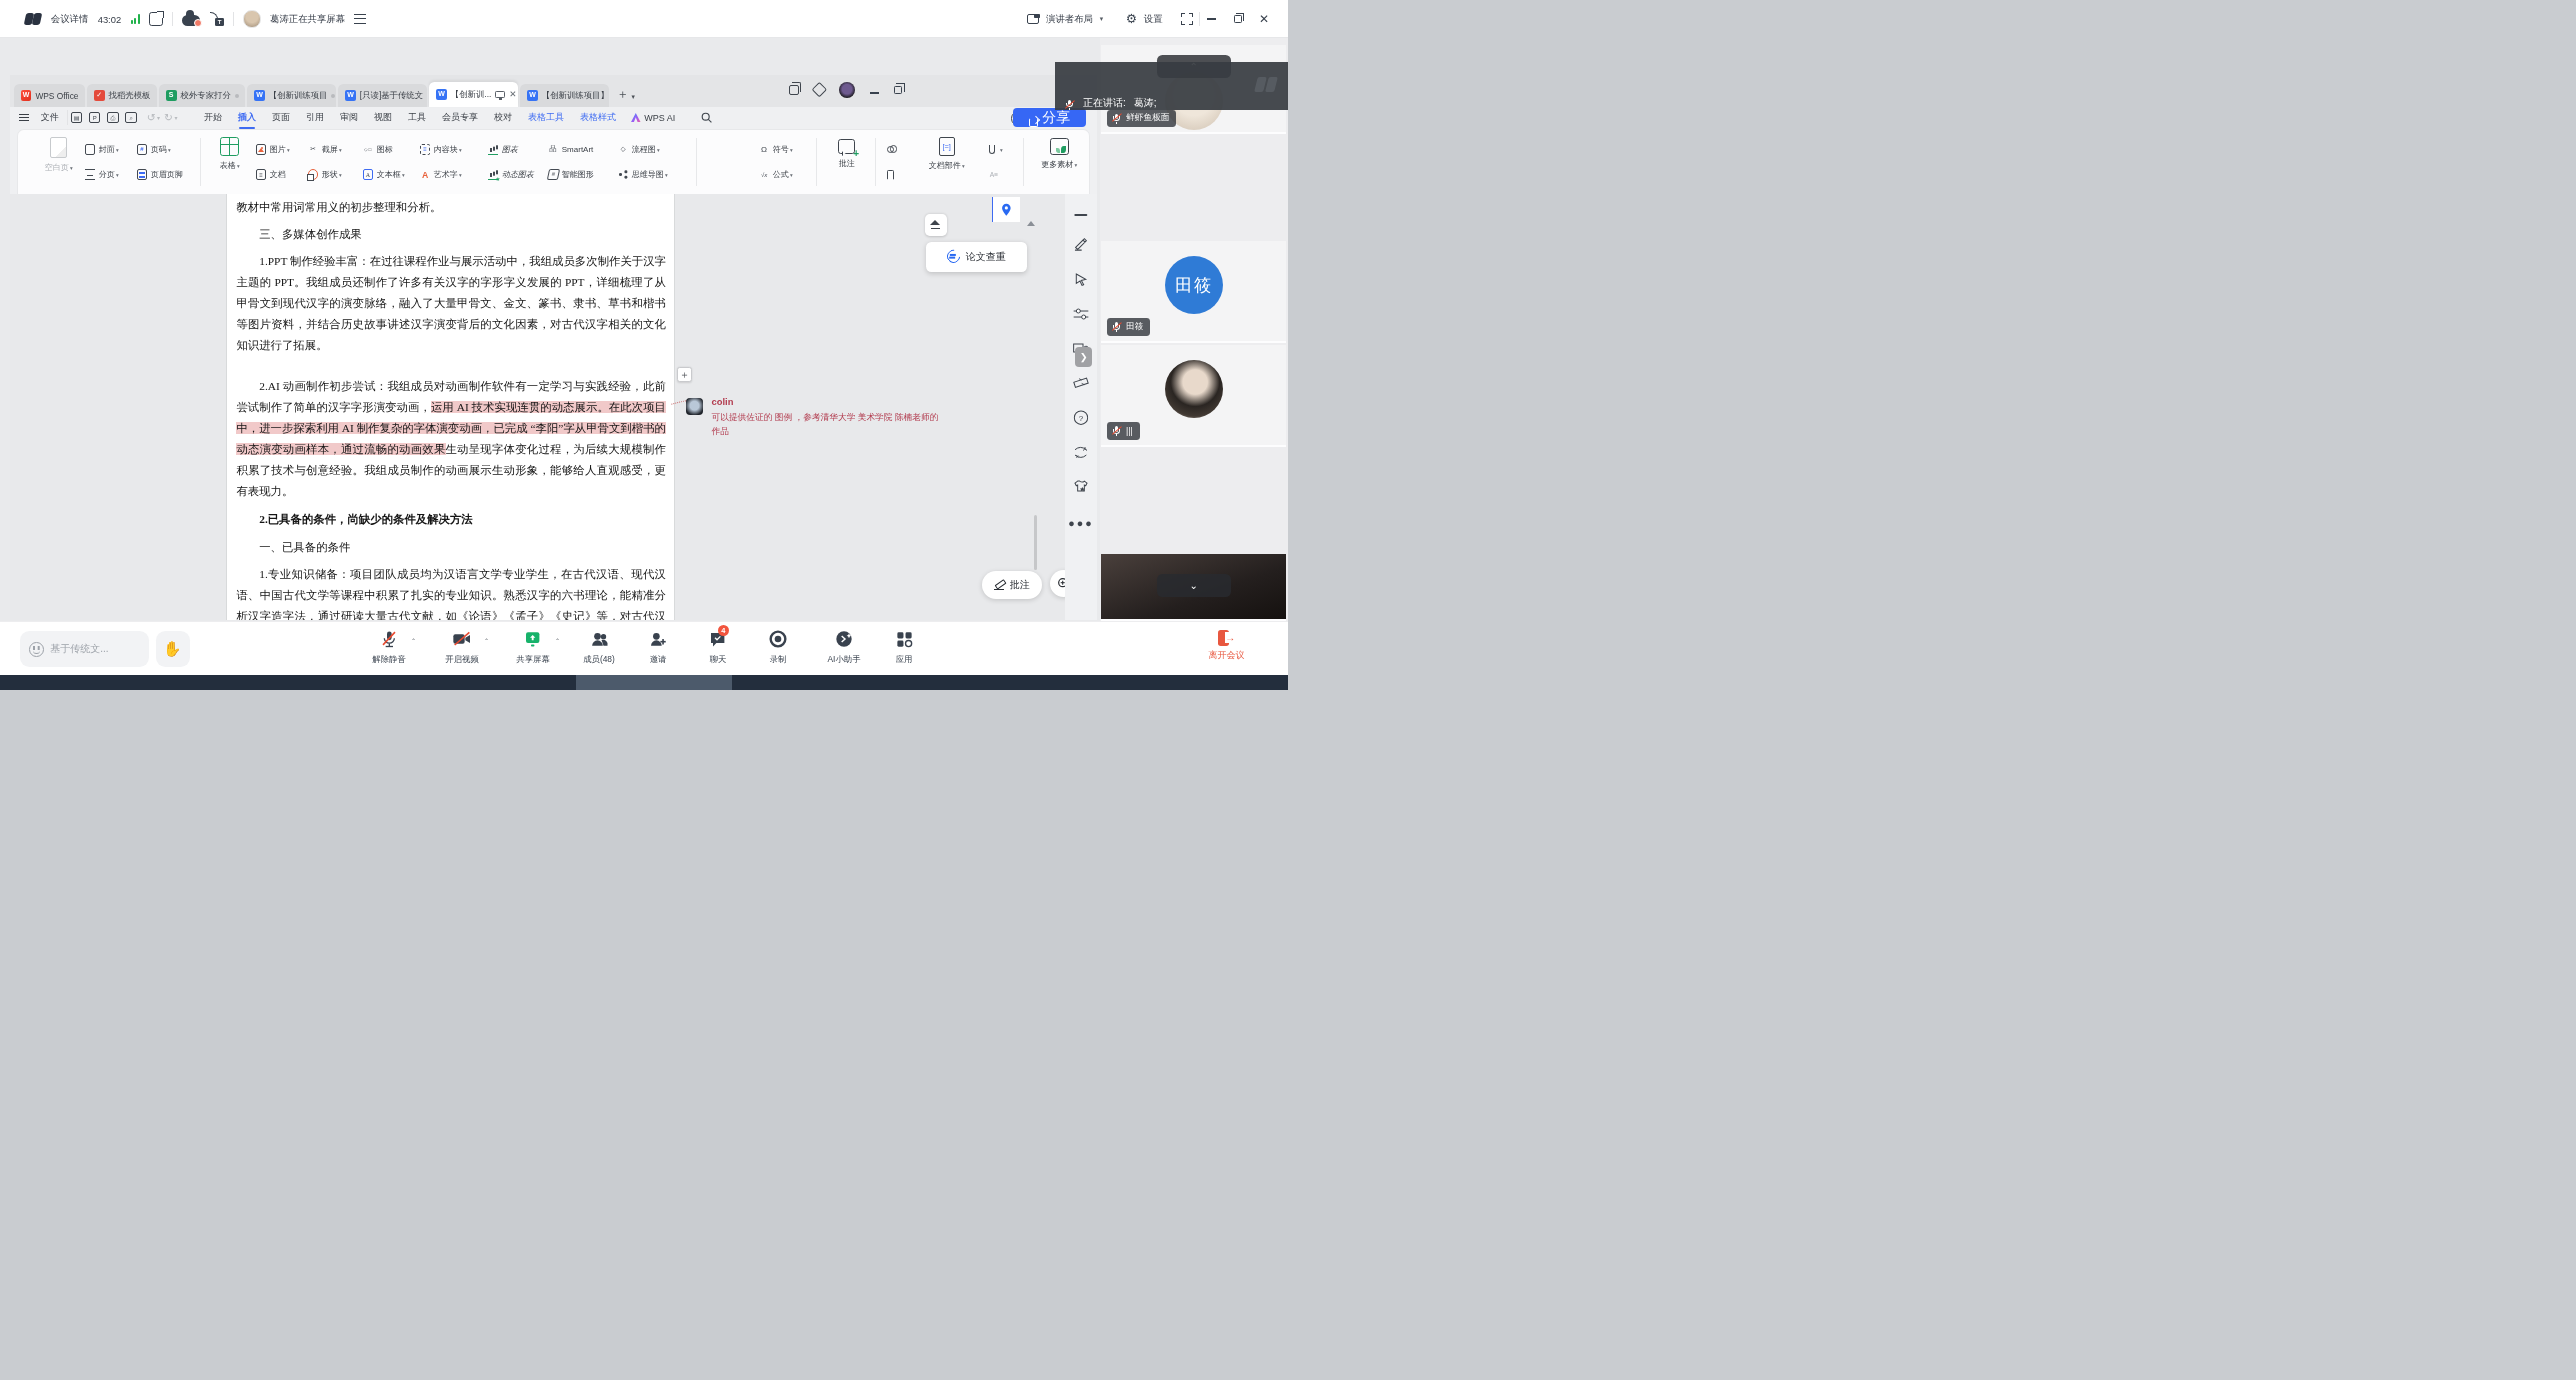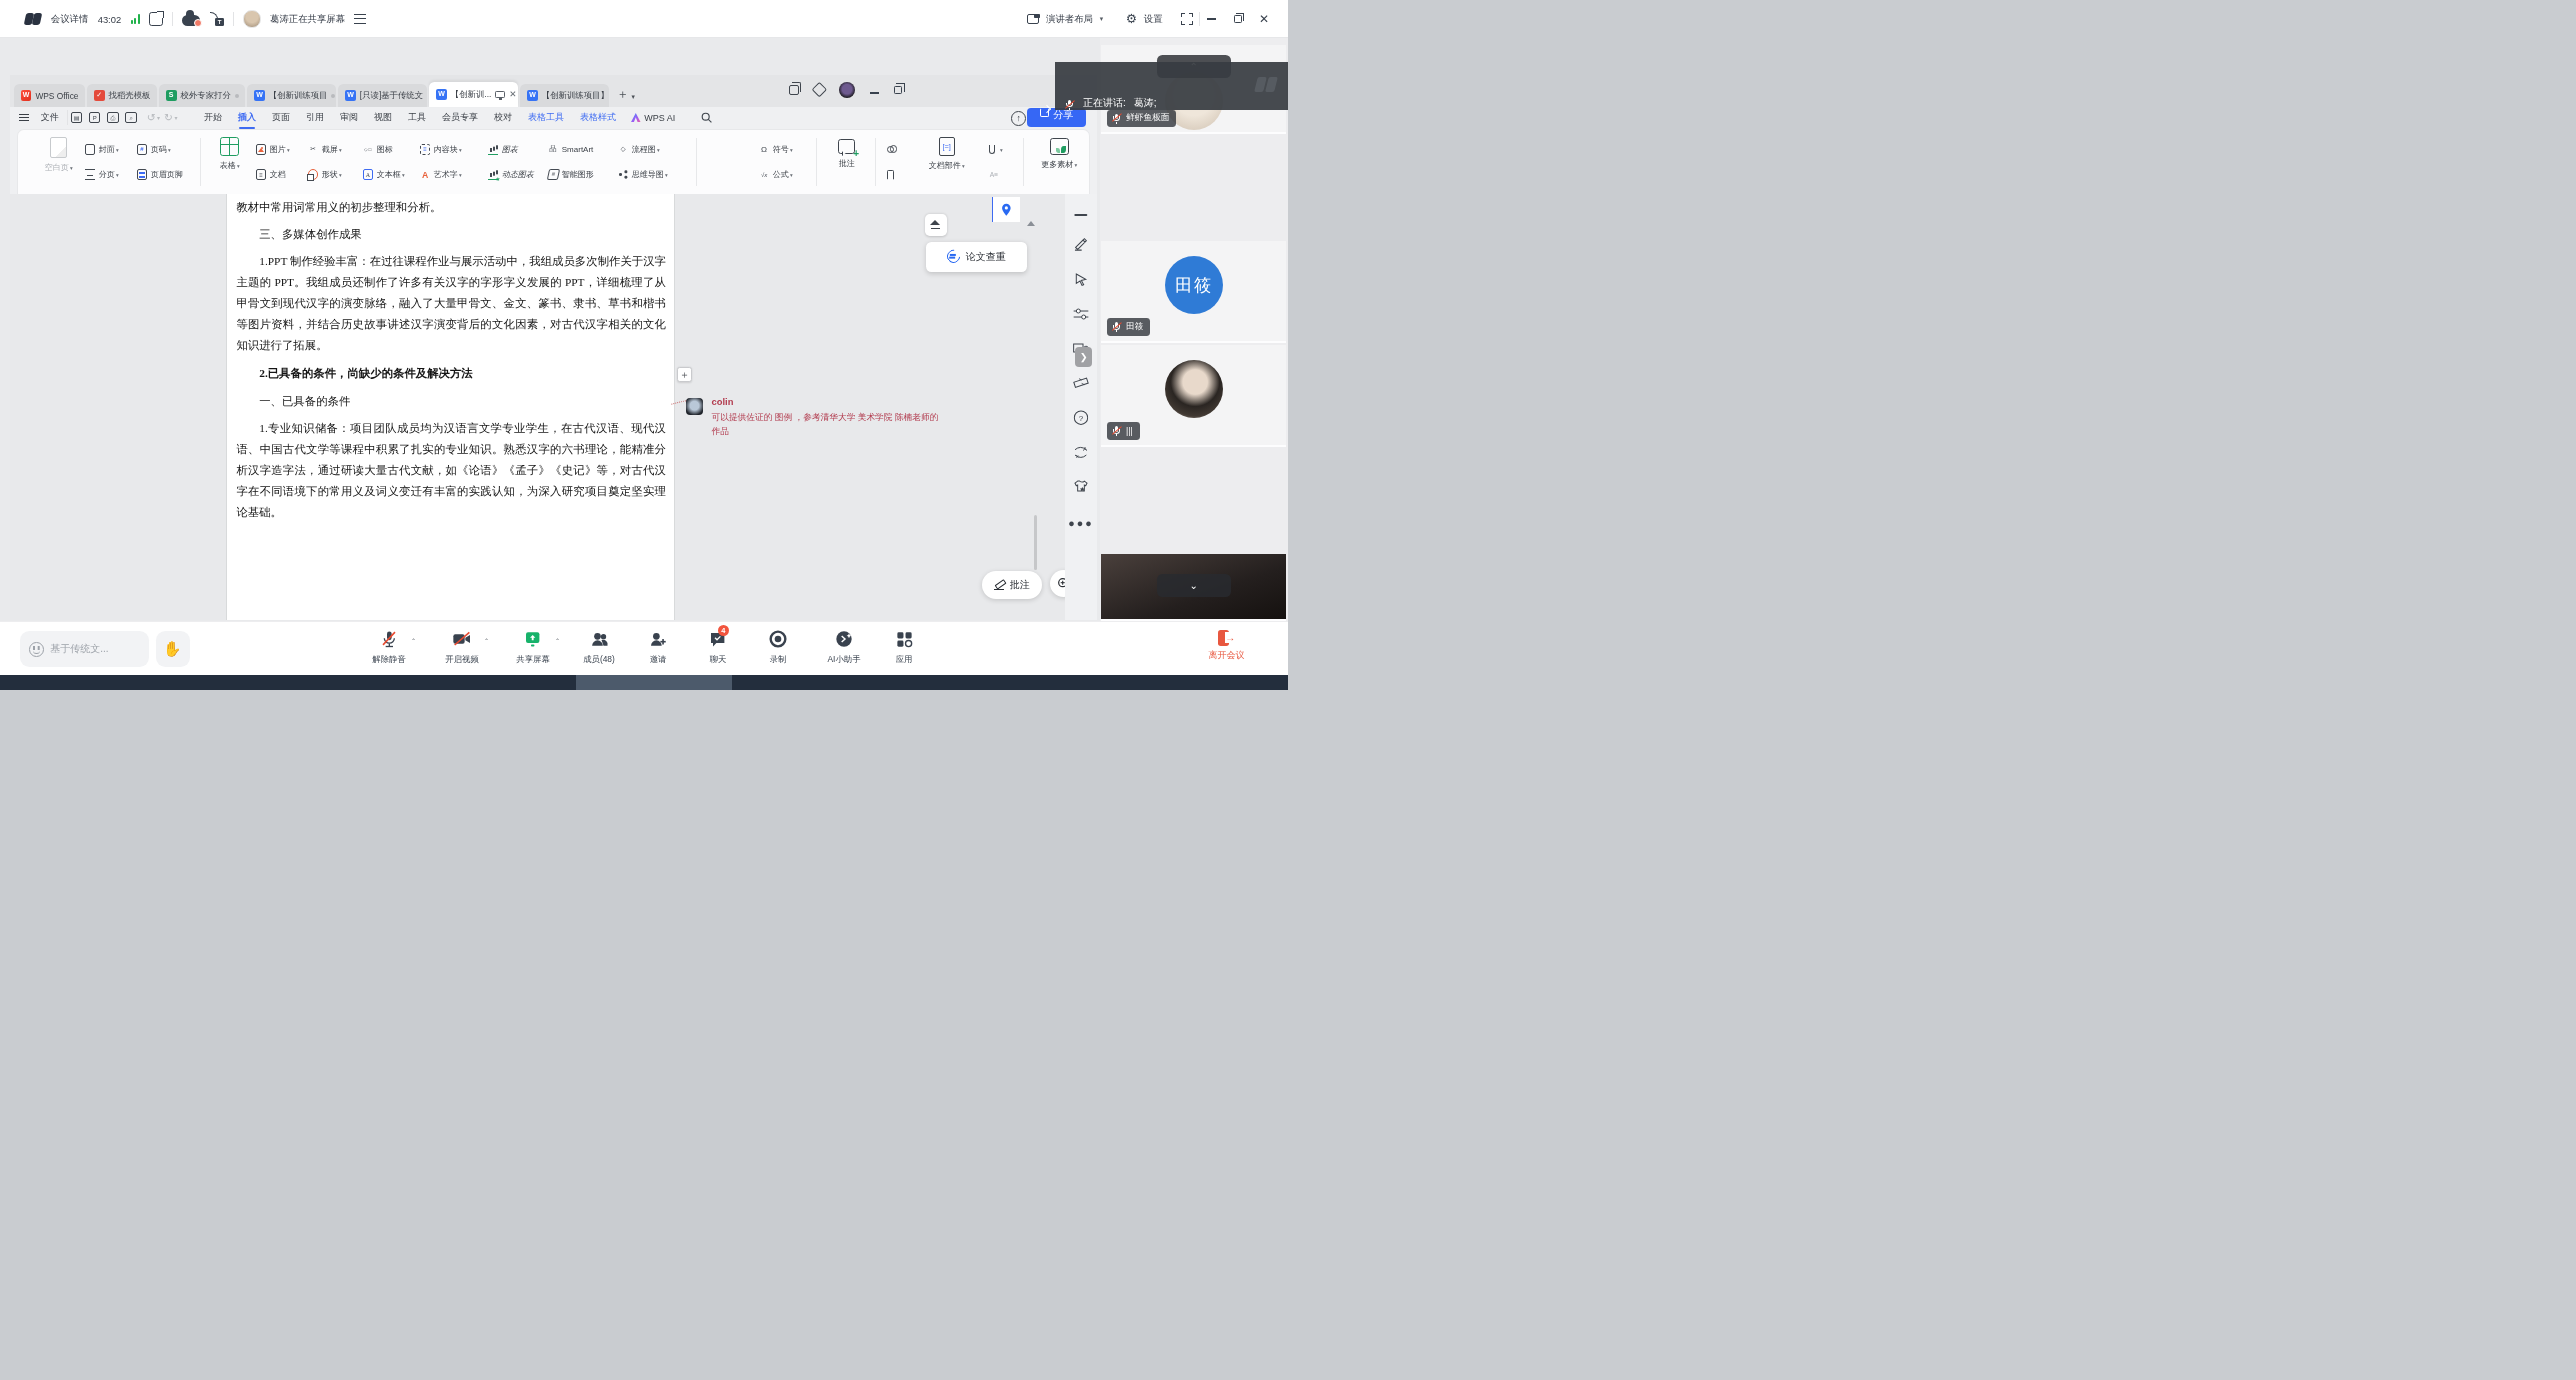--- a/index.html
+++ b/index.html
@@ -72,21 +72,21 @@
   .m.active::after{content:"";position:absolute;left:9.4px;right:9.4px;bottom:-4.7px;height:2px;background:#3E6BF2;border-radius:1.3px;}
   .m.ctx{color:#3E6BF2;}
   .hamb{width:9.4px;height:6.7px;border-top:1.3px solid #3A3F46;border-bottom:1.3px solid #3A3F46;position:relative;margin:0 4px 0 9.4px;}
   .hamb::before{content:"";position:absolute;left:0;top:1.3px;width:100%;height:1.3px;background:#3A3F46;}
   .qico{width:11.4px;height:11.4px;border:1.1px solid #3F454D;border-radius:2px;margin:0 3.4px;position:relative;font-size:6px;color:#3F454D;text-align:center;line-height:10px;}
   .undo{color:#B9BCC0;font-size:10.7px;margin-left:6.7px;}
   .mcaret{font-size:6px;color:#B9BCC0;margin:0 1.3px;}
   .ailogo{width:10px;height:9.4px;background:linear-gradient(135deg,#4C8BF5 10%,#9B5CF6 55%,#F25CA2 100%);clip-path:polygon(50% 0,100% 100%,70% 100%,50% 45%,30% 100%,0 100%);margin-right:3.4px;}
   .srch{margin-left:17.4px;}
   .upl{position:absolute;right:71px;top:36px;width:14.8px;height:14.8px;border:1.1px solid #3F454D;border-radius:50%;color:#3F454D;font-size:8.7px;text-align:center;line-height:12.7px;}
-  .sharebtn{position:absolute;right:10.7px;top:33px;width:59px;height:19px;background:#3667F5;border-radius:4px;color:#fff;font-size:10px;display:flex;align-items:flex-start;justify-content:center;gap:4px;}
+  .sharebtn{position:absolute;right:10.7px;top:33px;width:73px;height:19px;background:#3667F5;border-radius:4px;color:#fff;font-size:14px;display:flex;align-items:flex-end;justify-content:center;gap:4px;}
   .shic{width:8.7px;height:8.7px;border:1.1px solid #fff;border-radius:2px;border-top-color:transparent;position:relative;}
   .shic::after{content:"";position:absolute;right:-1.3px;top:-2.7px;width:4.7px;height:4.7px;border-top:1.1px solid #fff;border-right:1.1px solid #fff;transform:rotate(45deg);}
 
   
   .ribbon{position:absolute;left:6.7px;top:54px;width:1073px;height:66px;background:#FCFCFD;border-radius:6.7px 6.7px 0 0;border:0.7px solid #E7E8EA;border-bottom:none;}
   .rdiv{position:absolute;top:8px;width:0.7px;height:48px;background:#E7E8EA;}
   .rbig{position:absolute;top:5.4px;width:42px;text-align:center;font-size:8px;color:#3A3F46;}
   .rbig .lbl{display:block;margin-top:4px;white-space:nowrap;}
   .rcolb{position:absolute;width:74px;}
   .rbtn{display:flex;align-items:center;gap:3.4px;height:20px;font-size:8px;color:#3A3F46;white-space:nowrap;}
@@ -500,20 +500,21 @@
         <div class="bigmore"></div>
         <span class="lbl cv">更多素材</span>
       </div>
     </div>
 
     <div class="docarea">
       <div class="page">
         <p>教材中常用词常用义的初步整理和分析。</p>
         <p class="ind" style="margin-top:6px;">三、多媒体创作成果</p>
         <p class="ind" style="margin-top:6px;">1.PPT 制作经验丰富：在过往课程作业与展示活动中，我组成员多次制作关于汉字主题的 PPT。我组成员还制作了许多有关汉字的字形字义发展的 PPT，详细梳理了从甲骨文到现代汉字的演变脉络，融入了大量甲骨文、金文、篆书、隶书、草书和楷书等图片资料，并结合历史故事讲述汉字演变背后的文化因素，对古代汉字相关的文化知识进行了拓展。</p>
+        <p class="ind" style="margin-top:20px;"><span>2.AI 动画制作初步尝试：我组成员对动画制作软件有一定学习与实践经验，此前尝试制作了简单的汉字字形演变动画，</span><span class="hl">运用 AI 技术实现连贯的动态展示。在此次项目中，进一步探索利用 AI 制作复杂的字体演变动画，已完成 “李阳”字从甲骨文到楷书的动态演变动画样本，通过流畅的动画效果</span><span>生动呈现字体变化过程，为后续大规模制作积累了技术与创意经验。我组成员制作的动画展示生动形象，能够给人直观感受，更有表现力。</span></p>
         <p class="ind bold" style="margin-top:7.4px;">2.已具备的条件，尚缺少的条件及解决方法</p>
         <p class="ind" style="margin-top:7.4px;">一、已具备的条件</p>
         <p class="ind" style="margin-top:6px;">1.专业知识储备：项目团队成员均为汉语言文学专业学生，在古代汉语、现代汉语、中国古代文学等课程中积累了扎实的专业知识。熟悉汉字的六书理论，能精准分析汉字造字法，通过研读大量古代文献，如《论语》《孟子》《史记》等，对古代汉字在不同语境下的常用义及词义变迁有丰富的实践认知，为深入研究项目奠定坚实理论基础。</p>
       </div>
 
       <div class="pageplus">＋</div>
       <div class="connector"></div>
 
       <div class="cmt">
         <div class="cav"></div>

